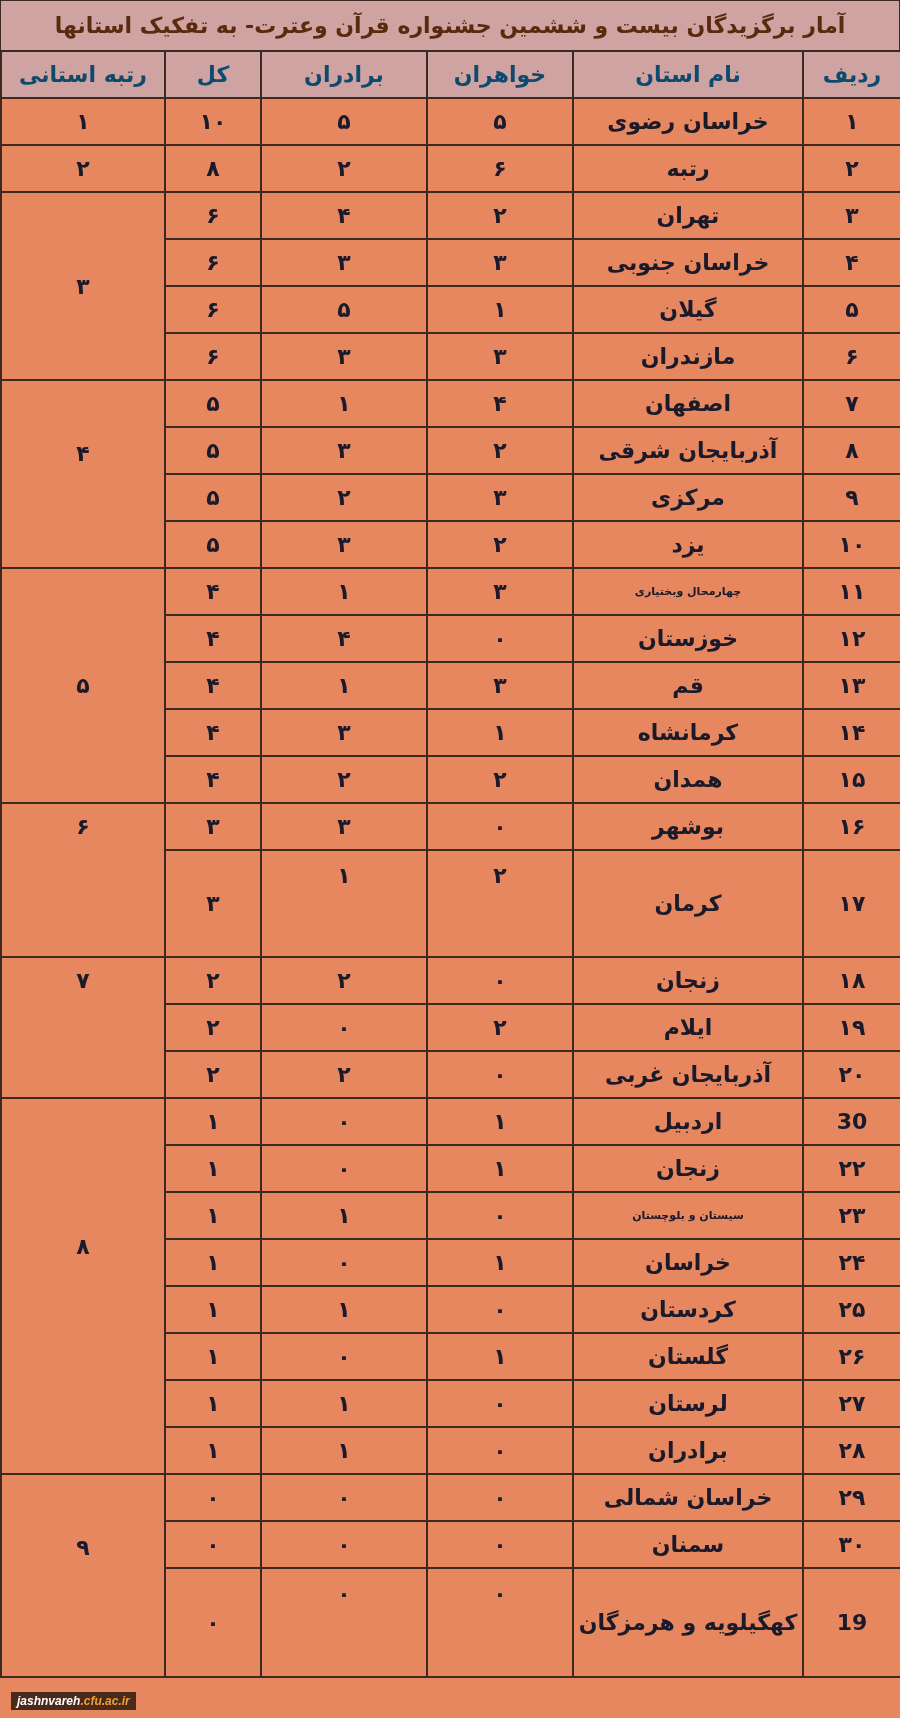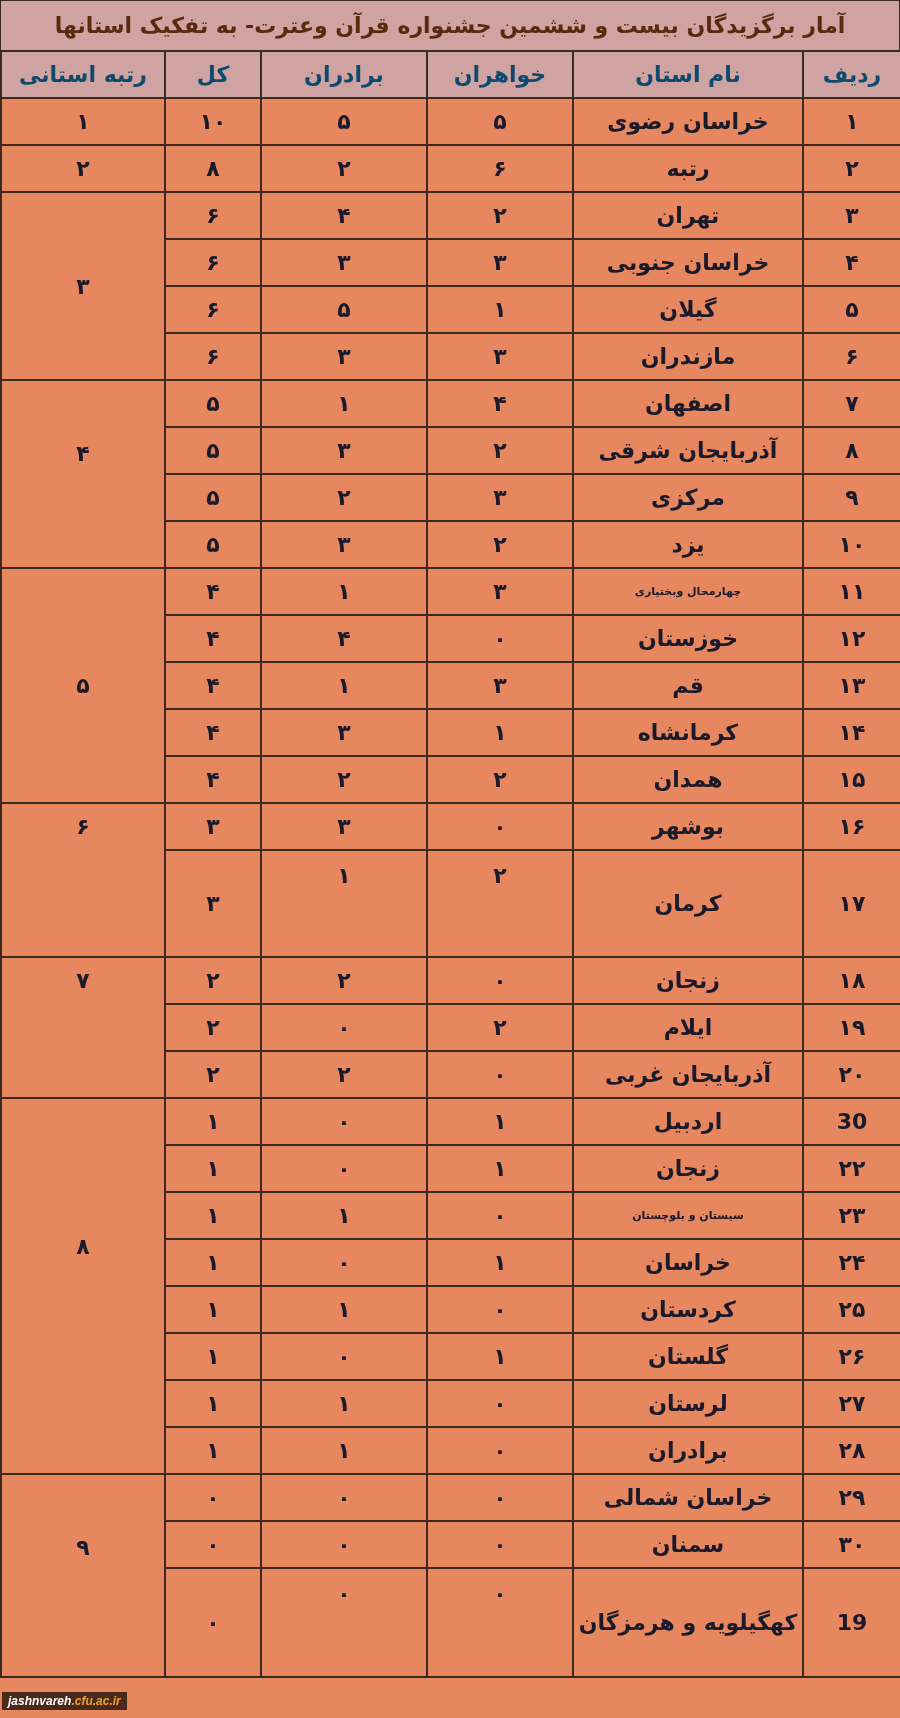--- a/index.html
+++ b/index.html
@@ -50,21 +50,21 @@
     td.name.small { font-size: 11px; }
     td.rank { vertical-align: middle; }
     td.rank.top { vertical-align: top; padding-top: 10px; }
     tr.tall td { height: 93px; }
     tr.tall td.split-top { vertical-align: top; padding-top: 12px; }
     tr.tall td.split-mid { vertical-align: middle; }
     tr.xtall td { height: 95px; }
     tr.xtall td.split-top { vertical-align: top; padding-top: 12px; }
     td.name.twoline { line-height: 42px; }
     .watermark {
-      position: absolute; left: 2px; top: 1692px;
+      position: absolute; left: 11px; top: 1692px;
       background: #4a2a1a;
       padding: 2px 6px;
       font-size: 12px; font-style: italic; font-weight: bold;
       color: #ffffff;
       font-family: "Liberation Sans", sans-serif;
     }
     .watermark .domain-part { color: #f0a030; }
   </style>
 </head>
 <body>

